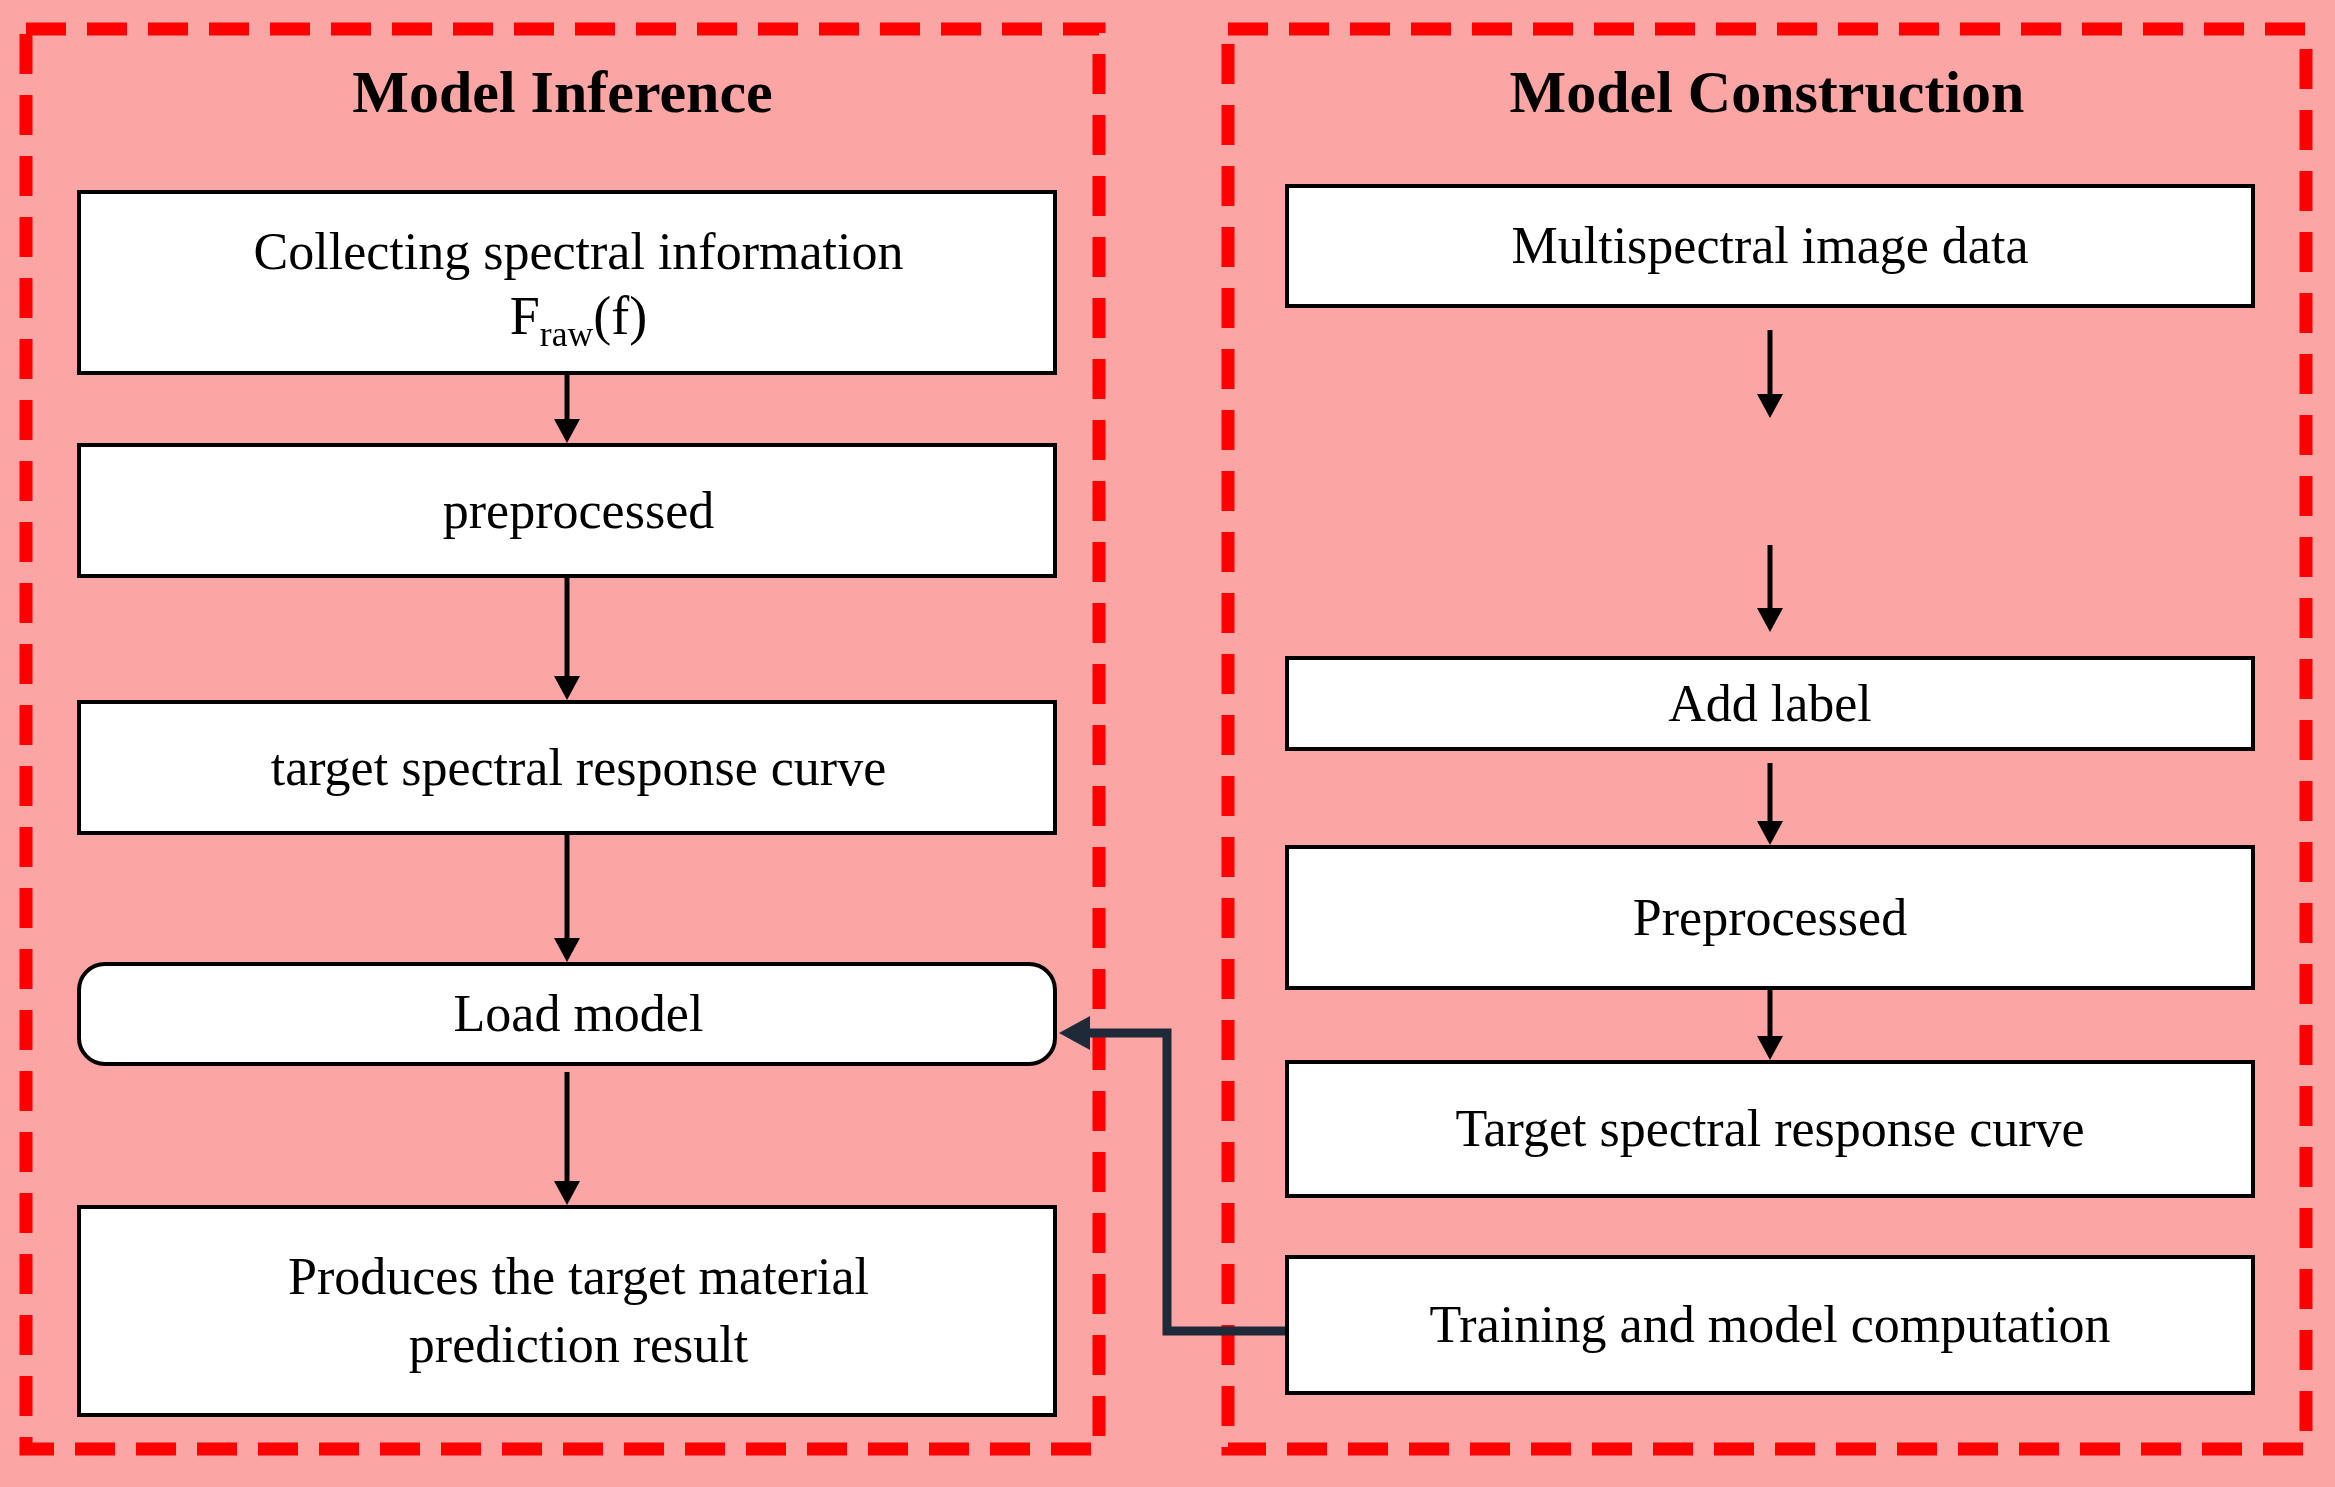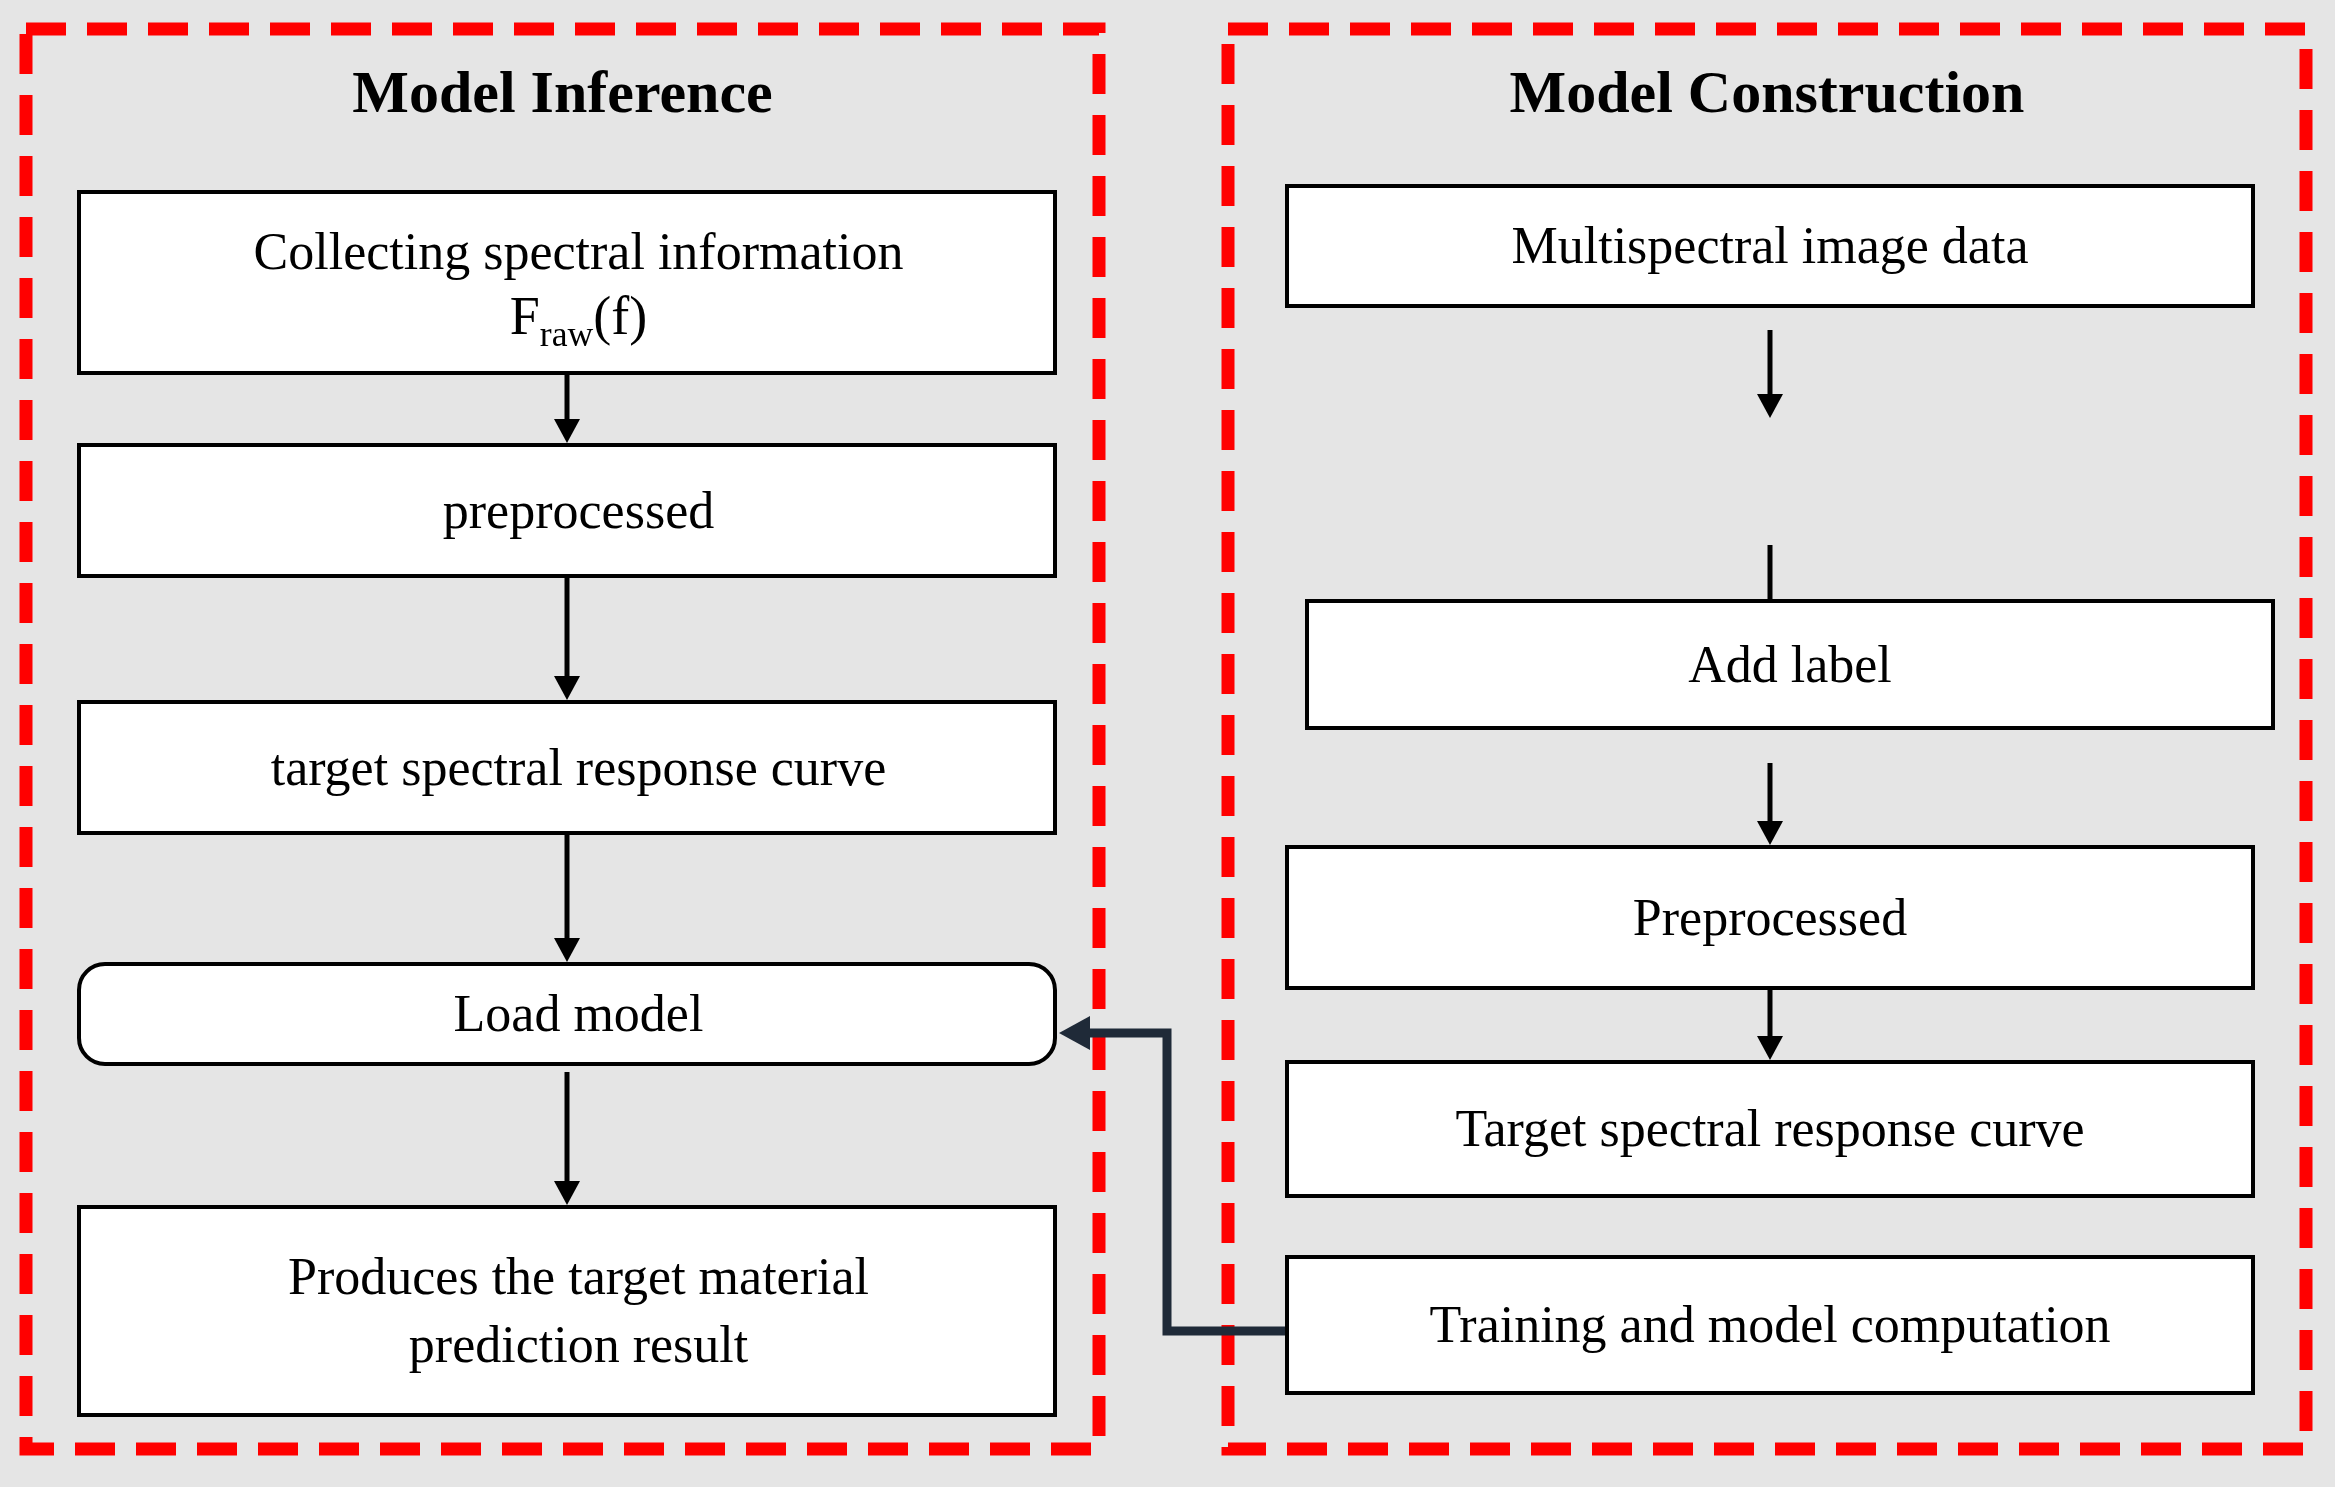--- a/index.html
+++ b/index.html
@@ -4,21 +4,21 @@
 <style>
   html, body {
     margin: 0;
     padding: 0;
     background: #ffffff;
   }
   .canvas {
     position: relative;
     width: 2335px;
     height: 1487px;
-    background: #e5e5e5;
+    background: #fca5a5;
     font-family: "Liberation Serif", "DejaVu Serif", serif;
     color: #000000;
     overflow: hidden;
   }
   svg.layer {
     position: absolute;
     left: 0;
     top: 0;
     width: 2335px;
     height: 1487px;
@@ -49,21 +49,21 @@
   
   .col-left  { left: 77px;   width: 980px; padding-left: 23px; }
   .col-right { left: 1285px; width: 970px; }
   .b-l1 { top: 190px;  height: 185px; }
   .b-l2 { top: 443px;  height: 135px; }
   .b-l3 { top: 700px;  height: 135px; }
   .b-l4 { top: 962px;  height: 104px; border-radius: 28px; }
   .b-l5 { top: 1205px; height: 212px; }
   .b-r1 { top: 184px;  height: 124px; }
   .b-r2 { top: 418px;  height: 127px; }
-  .b-r3 { top: 599px;  height: 131px; margin-left: 20px; }
+  .b-r3 { top: 656px;  height: 95px; }
   .b-r4 { top: 845px;  height: 145px; }
   .b-r5 { top: 1060px; height: 138px; }
   .b-r6 { top: 1255px; height: 140px; }
   .formula {
     font-size: 54px;
     line-height: 1.15;
   }
   .formula sub {
     font-size: 0.66em;
     line-height: 0;

